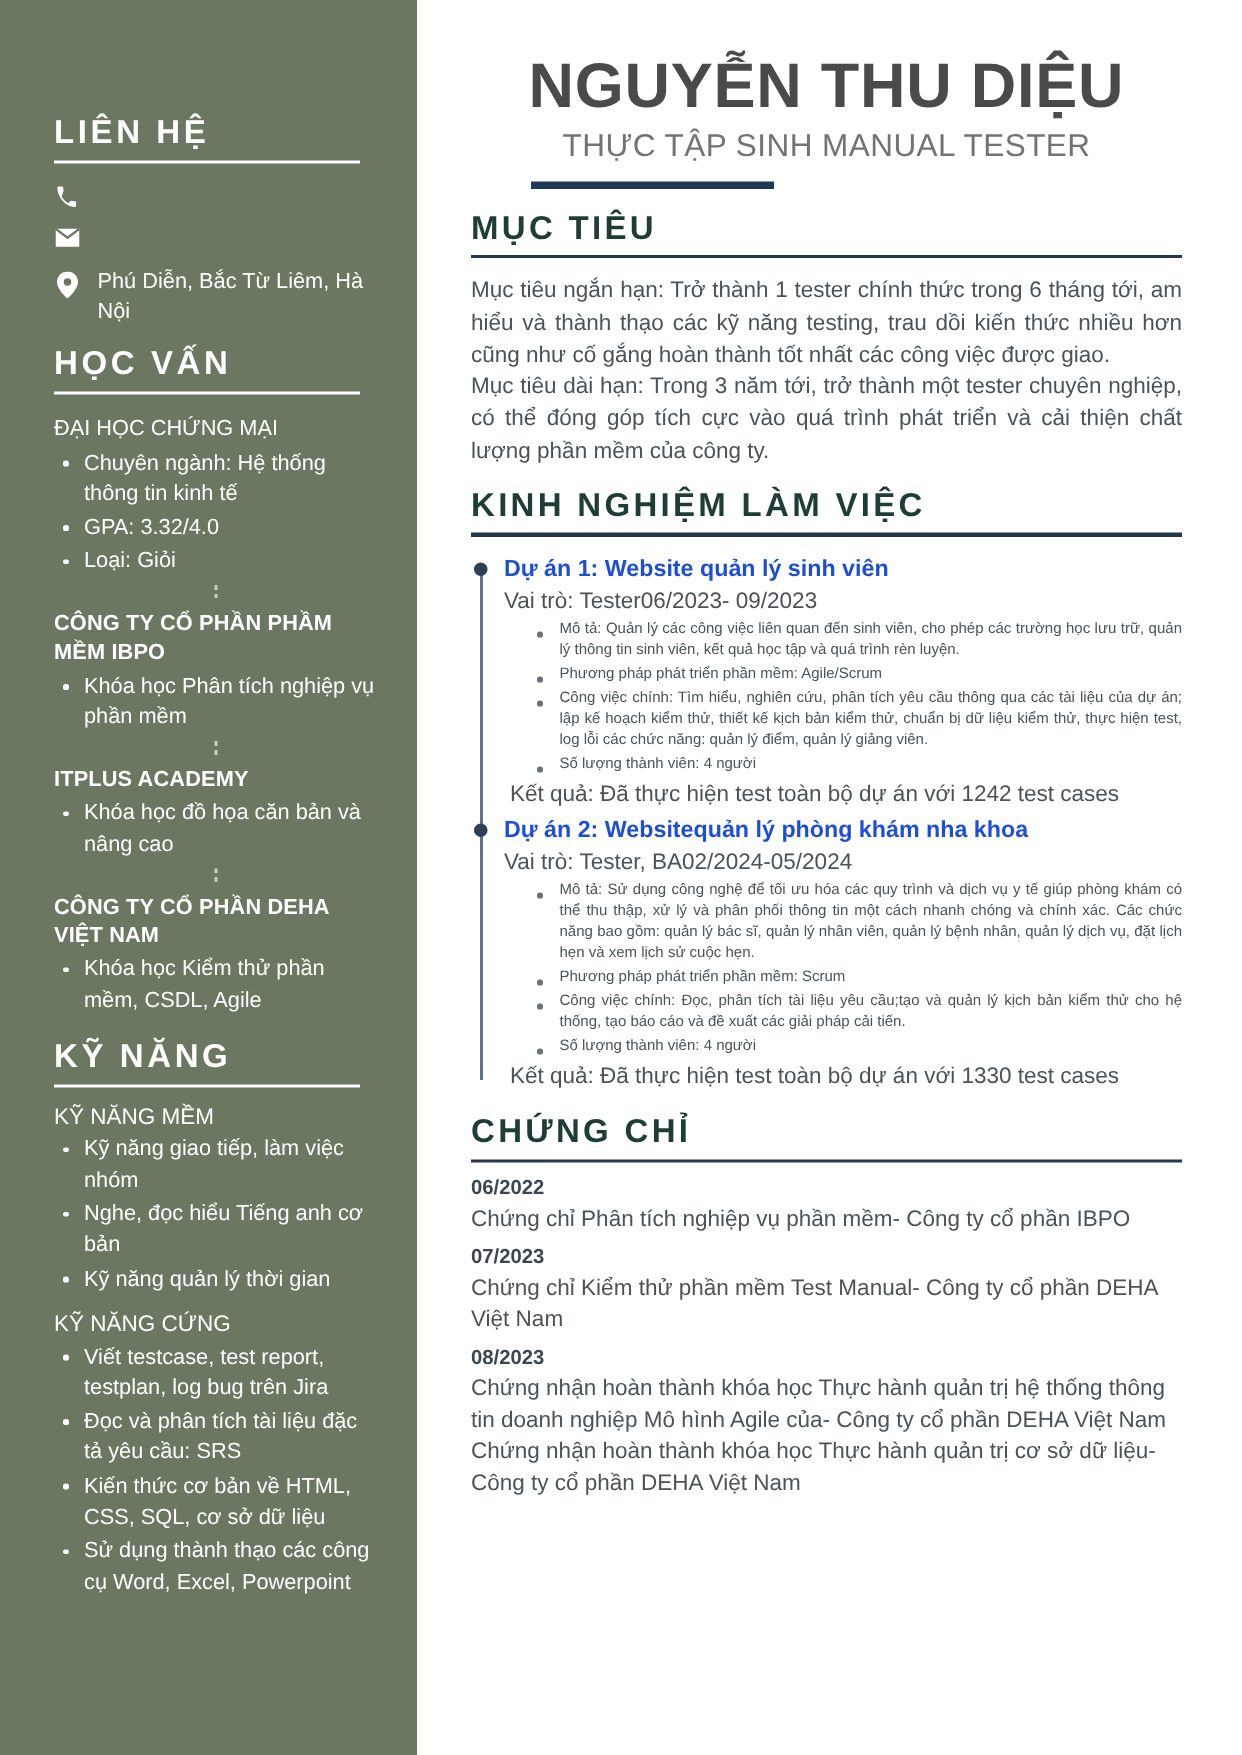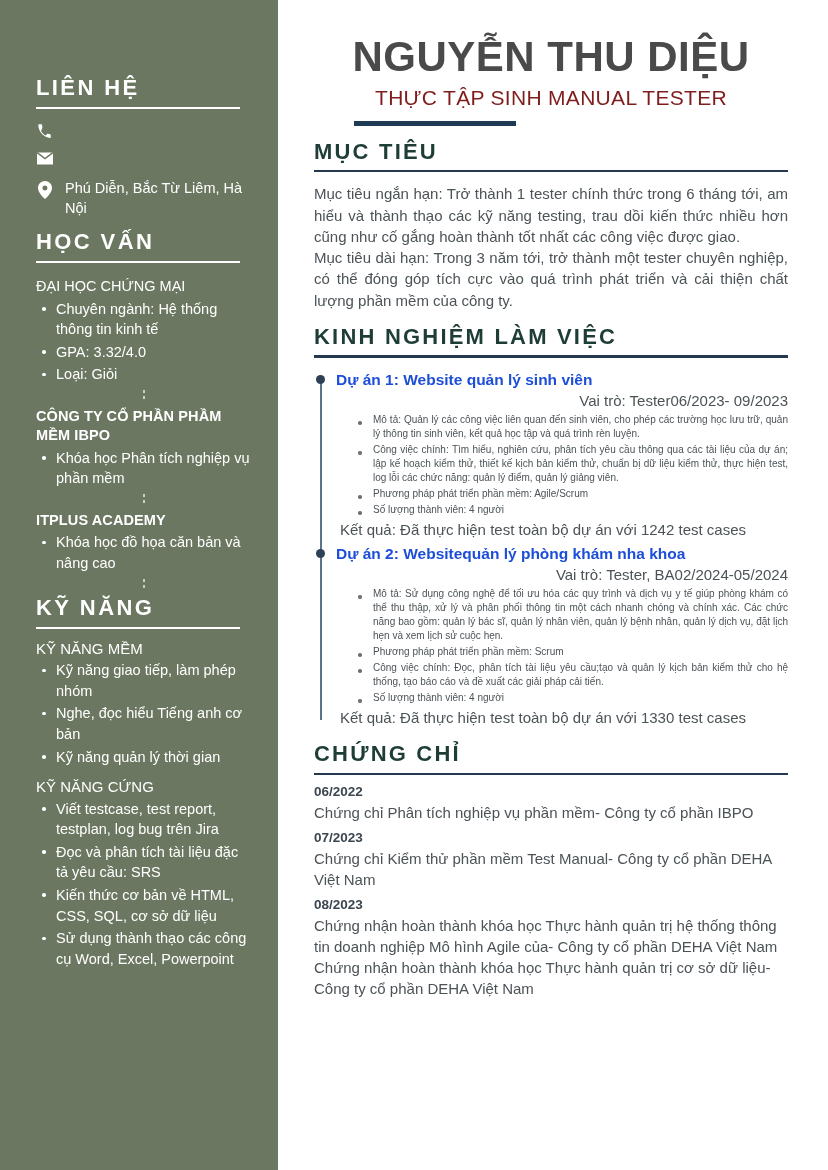--- a/index.html
+++ b/index.html
@@ -107,21 +107,21 @@
   .name {
     font-size:42px;
     font-weight:bold;
     letter-spacing:.5px;
     color:#4a4a4a;
     text-align:center;
     line-height:1.08;
   }
   .job-title {
     font-size:21px;
-    color:#7f1d1d;
+    color:#737373;
     text-align:center;
     letter-spacing:.3px;
     margin-top:6px;
     line-height:1.2;
   }
   .title-bar {
     width:162px;
     height:5px;
     background:#1e3a54;
     margin:10px 0 0 40px;
@@ -169,21 +169,21 @@
     background:#2e4057;
   }
   .prj-title {
     font-size:15.5px;
     font-weight:bold;
     color:#1d4ed8;
     line-height:1.3;
   }
   .prj-meta {
     display:flex;
-    justify-content:flex-end;
+    justify-content:flex-start;
     align-items:baseline;
     font-size:15px;
     color:#4b5357;
     line-height:1.35;
     margin-top:1px;
   }
   ul.main-list { list-style:none; margin:1px 0 0 0; padding-left:22px; }
   ul.main-list li {
     font-size:10px;
     line-height:1.4;
@@ -295,29 +295,35 @@
         <div class="org">ITPLUS ACADEMY</div>
         <ul class="side-list">
           <li>Khóa học đồ họa căn bản và nâng cao</li>
         </ul>
       </div>
 
       <div class="dot-sep">
           <i></i>
         </div>
 
+      <div>
+        <div class="org">CÔNG TY CỔ PHẦN DEHA VIỆT NAM</div>
+        <ul class="side-list">
+          <li>Khóa học Kiểm thử phần mềm, CSDL, Agile</li>
+        </ul>
+      </div>
     </div>
 
-    <div style="">
+    <div style="margin-top:14px">
       <div class="side-h">KỸ NĂNG</div>
       <div class="side-rule"></div>
 
       <div class="skill-sub">KỸ NĂNG MỀM</div>
       <ul class="side-list">
-        <li>Kỹ năng giao tiếp, làm phép nhóm</li>
+        <li>Kỹ năng giao tiếp, làm việc nhóm</li>
         <li>Nghe, đọc hiểu Tiếng anh cơ bản</li>
         <li>Kỹ năng quản lý thời gian</li>
       </ul>
 
       <div class="skill-sub">KỸ NĂNG CỨNG</div>
       <ul class="side-list">
         <li>Viết testcase, test report, testplan, log bug trên Jira</li>
         <li>Đọc và phân tích tài liệu đặc tả yêu cầu: SRS</li>
         <li>Kiến thức cơ bản về HTML, CSS, SQL, cơ sở dữ liệu</li>
         <li>Sử dụng thành thạo các công cụ Word, Excel, Powerpoint</li>
@@ -349,22 +355,22 @@
 
         <article class="tl-item">
           <span class="tl-dot"></span>
           <div class="prj-title">Dự án 1: Website quản lý sinh viên</div>
           <div class="prj-meta">
             <span>Vai trò: Tester</span>
             <span>06/2023- 09/2023</span>
           </div>
           <ul class="main-list">
             <li>Mô tả: Quản lý các công việc liên quan đến sinh viên, cho phép các trường học lưu trữ, quản lý thông tin sinh viên, kết quả học tập và quá trình rèn luyện.</li>
+            <li>Phương pháp phát triển phần mềm: Agile/Scrum</li>
             <li>Công việc chính: Tìm hiểu, nghiên cứu, phân tích yêu cầu thông qua các tài liệu của dự án; lập kế hoạch kiểm thử, thiết kế kịch bản kiểm thử, chuẩn bị dữ liệu kiểm thử, thực hiện test, log lỗi các chức năng: quản lý điểm, quản lý giảng viên.</li>
-            <li>Phương pháp phát triển phần mềm: Agile/Scrum</li>
             <li>Số lượng thành viên: 4 người</li>
           </ul>
           <div class="result">Kết quả: Đã thực hiện test toàn bộ dự án với 1242 test cases</div>
         </article>
 
         <article class="tl-item">
           <span class="tl-dot"></span>
           <div class="prj-title">Dự án 2: Websitequản lý phòng khám nha khoa</div>
           <div class="prj-meta">
             <span>Vai trò: Tester, BA</span>

